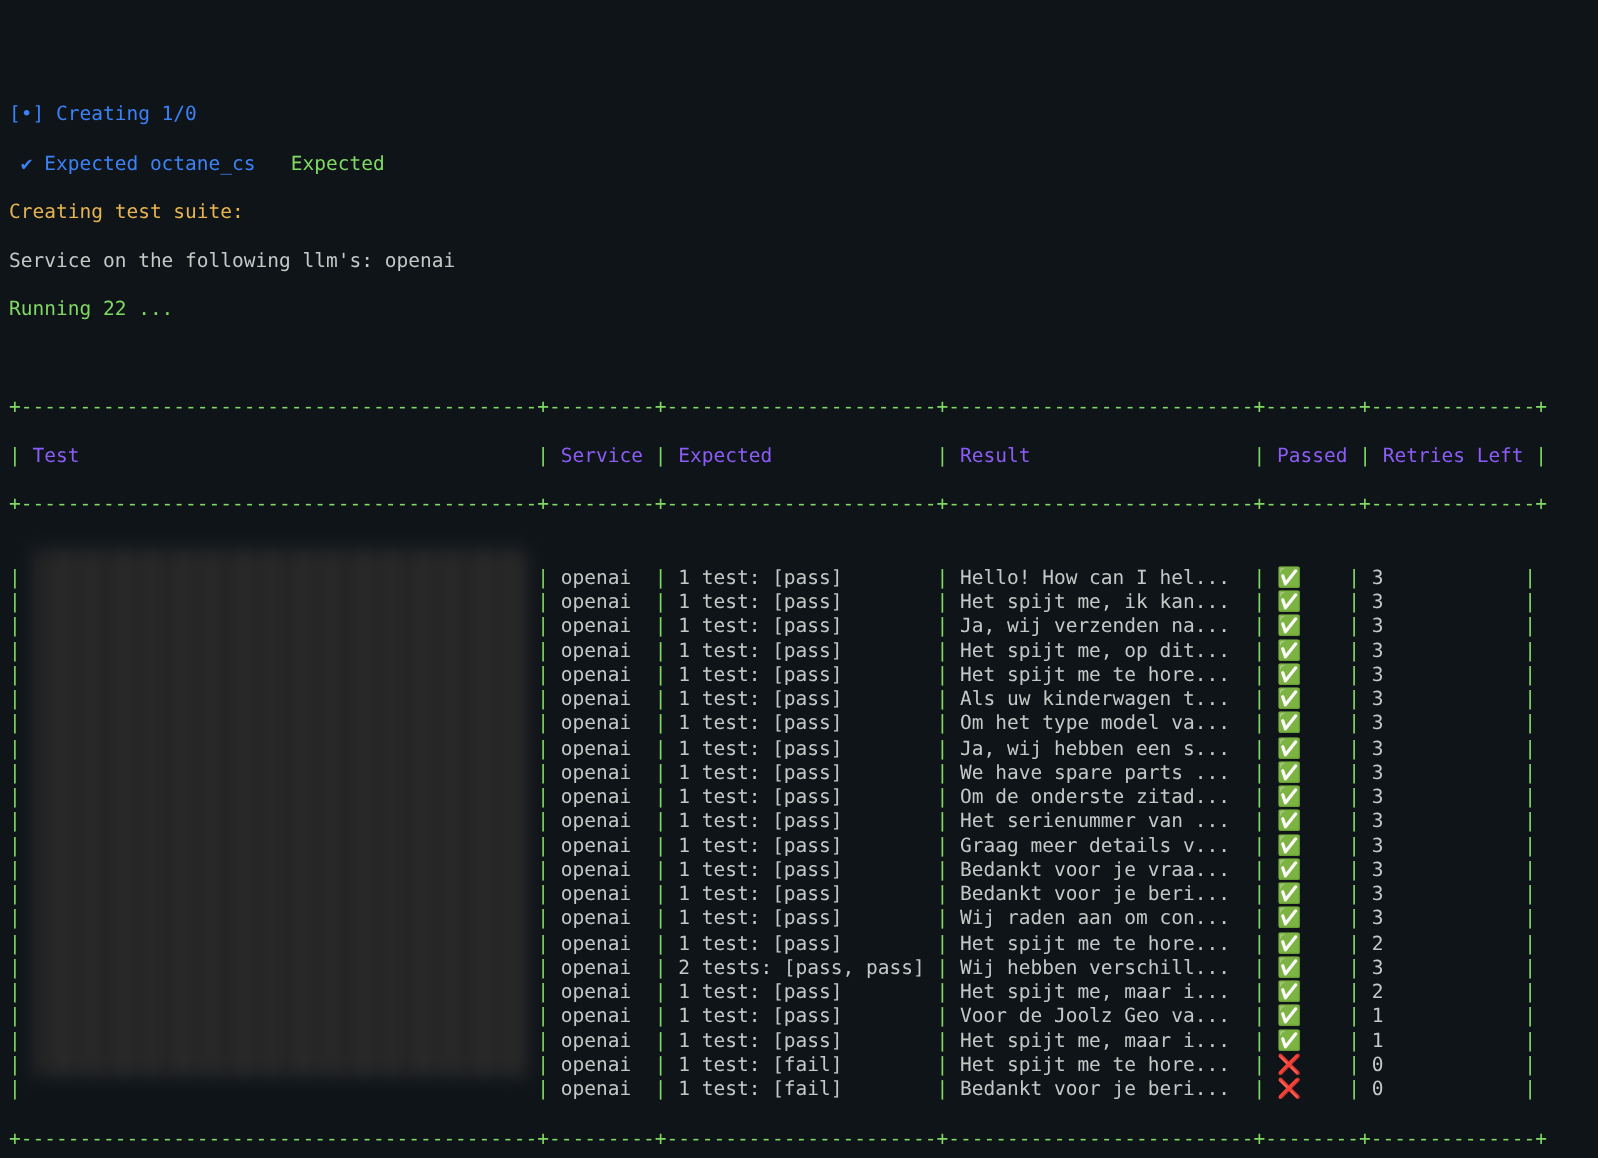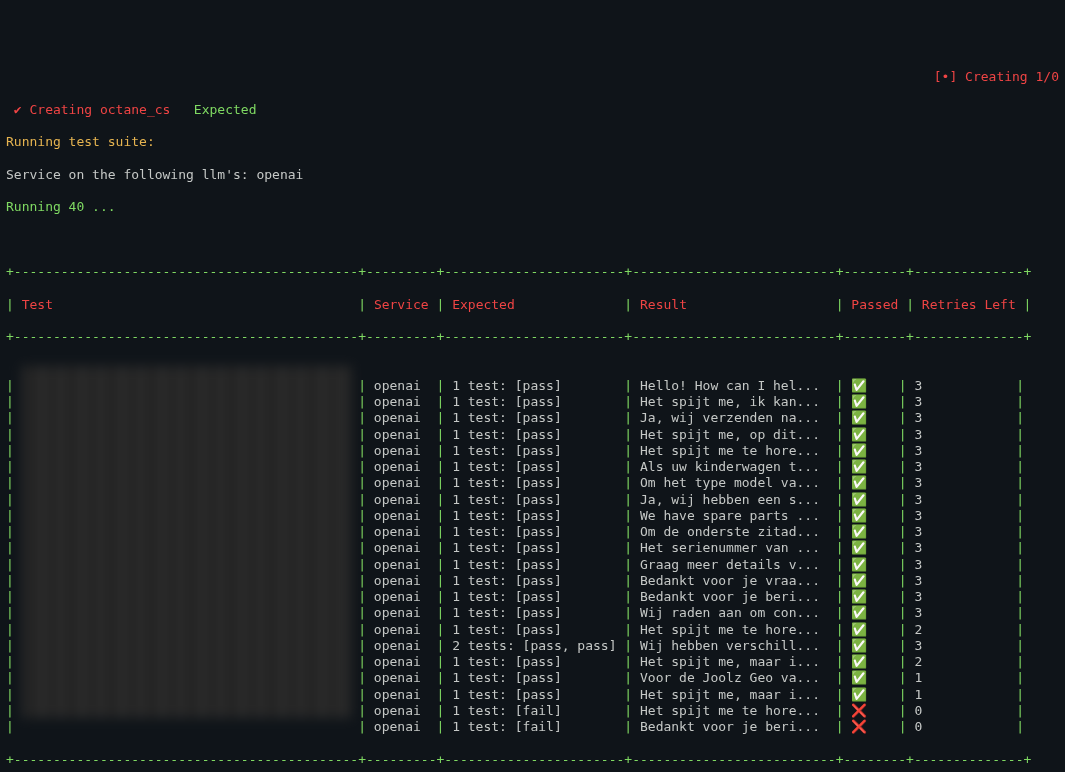--- a/index.html
+++ b/index.html
@@ -9,22 +9,22 @@
     font-family: 'Menlo', 'Monaco', 'Consolas', monospace;
     font-size: 13px;
     line-height: 1.25;
     padding: 4px 6px;
     width: 1065px;
     white-space: pre;
     overflow: hidden;
   }
   .green { color: #7fd962; }
   .yellow { color: #e6b450; }
-  .cyan { color: #ef4444; }
-  .dim { color: #ef4444; text-align: right; }
+  .cyan { color: #8b5cf6; }
+  .dim { color: #3b82f6; }
   .row { display: block; }
   .blur {
     display: inline-block;
     width: 330px;
     height: 352px;
     background:
       linear-gradient(90deg, #444 0 20%, #333 20% 40%, #555 40% 55%, #3a3a3a 55% 80%, #444 80% 100%),
       linear-gradient(#2a2a2a, #2a2a2a);
     background-size: 40px 20px, 100% 100%;
     filter: blur(6px) brightness(0.6);
@@ -34,24 +34,24 @@
     top: 118px;
   }
   .table-section { position: relative; }
 </style>
 </head>
 <body>
 
 
 
 <div class="row dim">[•] Creating 1/0</div>
-<div class="row"><span class="dim"> ✔ Creating octane_cs   </span><span class="green">Expected</span></div>
-<div class="row yellow">Running test suite:</div>
+<div class="row"><span class="dim"> ✔ Expected octane_cs   </span><span class="green">Expected</span></div>
+<div class="row yellow">Creating test suite:</div>
 <div class="row">Service on the following llm's: openai</div>
-<div class="row green">Running 40 ...</div>
+<div class="row green">Running 22 ...</div>
 
 <div class="table-section">
 <div class="row green">+--------------------------------------------+---------+-----------------------+--------------------------+--------+--------------+</div>
 <div class="row"><span class="green">| </span><span class="cyan">Test</span><span class="green">                                       | </span><span class="cyan">Service</span><span class="green"> | </span><span class="cyan">Expected</span><span class="green">              | </span><span class="cyan">Result</span><span class="green">                   | </span><span class="cyan">Passed</span><span class="green"> | </span><span class="cyan">Retries Left</span><span class="green"> |</span></div>
 <div class="row green">+--------------------------------------------+---------+-----------------------+--------------------------+--------+--------------+</div>
 <div class="blur"></div>
 <div id="table-rows"><div class="row"><span class="green">| </span>                                           <span class="green">| </span>openai  <span class="green">| </span>1 test: [pass]        <span class="green">| </span>Hello! How can I hel...  <span class="green">| </span>✅    <span class="green">| </span>3            <span class="green">|</span></div><div class="row"><span class="green">| </span>                                           <span class="green">| </span>openai  <span class="green">| </span>1 test: [pass]        <span class="green">| </span>Het spijt me, ik kan...  <span class="green">| </span>✅    <span class="green">| </span>3            <span class="green">|</span></div><div class="row"><span class="green">| </span>                                           <span class="green">| </span>openai  <span class="green">| </span>1 test: [pass]        <span class="green">| </span>Ja, wij verzenden na...  <span class="green">| </span>✅    <span class="green">| </span>3            <span class="green">|</span></div><div class="row"><span class="green">| </span>                                           <span class="green">| </span>openai  <span class="green">| </span>1 test: [pass]        <span class="green">| </span>Het spijt me, op dit...  <span class="green">| </span>✅    <span class="green">| </span>3            <span class="green">|</span></div><div class="row"><span class="green">| </span>                                           <span class="green">| </span>openai  <span class="green">| </span>1 test: [pass]        <span class="green">| </span>Het spijt me te hore...  <span class="green">| </span>✅    <span class="green">| </span>3            <span class="green">|</span></div><div class="row"><span class="green">| </span>                                           <span class="green">| </span>openai  <span class="green">| </span>1 test: [pass]        <span class="green">| </span>Als uw kinderwagen t...  <span class="green">| </span>✅    <span class="green">| </span>3            <span class="green">|</span></div><div class="row"><span class="green">| </span>                                           <span class="green">| </span>openai  <span class="green">| </span>1 test: [pass]        <span class="green">| </span>Om het type model va...  <span class="green">| </span>✅    <span class="green">| </span>3            <span class="green">|</span></div><div class="row"><span class="green">| </span>                                           <span class="green">| </span>openai  <span class="green">| </span>1 test: [pass]        <span class="green">| </span>Ja, wij hebben een s...  <span class="green">| </span>✅    <span class="green">| </span>3            <span class="green">|</span></div><div class="row"><span class="green">| </span>                                           <span class="green">| </span>openai  <span class="green">| </span>1 test: [pass]        <span class="green">| </span>We have spare parts ...  <span class="green">| </span>✅    <span class="green">| </span>3            <span class="green">|</span></div><div class="row"><span class="green">| </span>                                           <span class="green">| </span>openai  <span class="green">| </span>1 test: [pass]        <span class="green">| </span>Om de onderste zitad...  <span class="green">| </span>✅    <span class="green">| </span>3            <span class="green">|</span></div><div class="row"><span class="green">| </span>                                           <span class="green">| </span>openai  <span class="green">| </span>1 test: [pass]        <span class="green">| </span>Het serienummer van ...  <span class="green">| </span>✅    <span class="green">| </span>3            <span class="green">|</span></div><div class="row"><span class="green">| </span>                                           <span class="green">| </span>openai  <span class="green">| </span>1 test: [pass]        <span class="green">| </span>Graag meer details v...  <span class="green">| </span>✅    <span class="green">| </span>3            <span class="green">|</span></div><div class="row"><span class="green">| </span>                                           <span class="green">| </span>openai  <span class="green">| </span>1 test: [pass]        <span class="green">| </span>Bedankt voor je vraa...  <span class="green">| </span>✅    <span class="green">| </span>3            <span class="green">|</span></div><div class="row"><span class="green">| </span>                                           <span class="green">| </span>openai  <span class="green">| </span>1 test: [pass]        <span class="green">| </span>Bedankt voor je beri...  <span class="green">| </span>✅    <span class="green">| </span>3            <span class="green">|</span></div><div class="row"><span class="green">| </span>                                           <span class="green">| </span>openai  <span class="green">| </span>1 test: [pass]        <span class="green">| </span>Wij raden aan om con...  <span class="green">| </span>✅    <span class="green">| </span>3            <span class="green">|</span></div><div class="row"><span class="green">| </span>                                           <span class="green">| </span>openai  <span class="green">| </span>1 test: [pass]        <span class="green">| </span>Het spijt me te hore...  <span class="green">| </span>✅    <span class="green">| </span>2            <span class="green">|</span></div><div class="row"><span class="green">| </span>                                           <span class="green">| </span>openai  <span class="green">| </span>2 tests: [pass, pass] <span class="green">| </span>Wij hebben verschill...  <span class="green">| </span>✅    <span class="green">| </span>3            <span class="green">|</span></div><div class="row"><span class="green">| </span>                                           <span class="green">| </span>openai  <span class="green">| </span>1 test: [pass]        <span class="green">| </span>Het spijt me, maar i...  <span class="green">| </span>✅    <span class="green">| </span>2            <span class="green">|</span></div><div class="row"><span class="green">| </span>                                           <span class="green">| </span>openai  <span class="green">| </span>1 test: [pass]        <span class="green">| </span>Voor de Joolz Geo va...  <span class="green">| </span>✅    <span class="green">| </span>1            <span class="green">|</span></div><div class="row"><span class="green">| </span>                                           <span class="green">| </span>openai  <span class="green">| </span>1 test: [pass]        <span class="green">| </span>Het spijt me, maar i...  <span class="green">| </span>✅    <span class="green">| </span>1            <span class="green">|</span></div><div class="row"><span class="green">| </span>                                           <span class="green">| </span>openai  <span class="green">| </span>1 test: [fail]        <span class="green">| </span>Het spijt me te hore...  <span class="green">| </span>❌    <span class="green">| </span>0            <span class="green">|</span></div><div class="row"><span class="green">| </span>                                           <span class="green">| </span>openai  <span class="green">| </span>1 test: [fail]        <span class="green">| </span>Bedankt voor je beri...  <span class="green">| </span>❌    <span class="green">| </span>0            <span class="green">|</span></div></div>
 <div class="row green">+--------------------------------------------+---------+-----------------------+--------------------------+--------+--------------+</div>
 </div>
 

